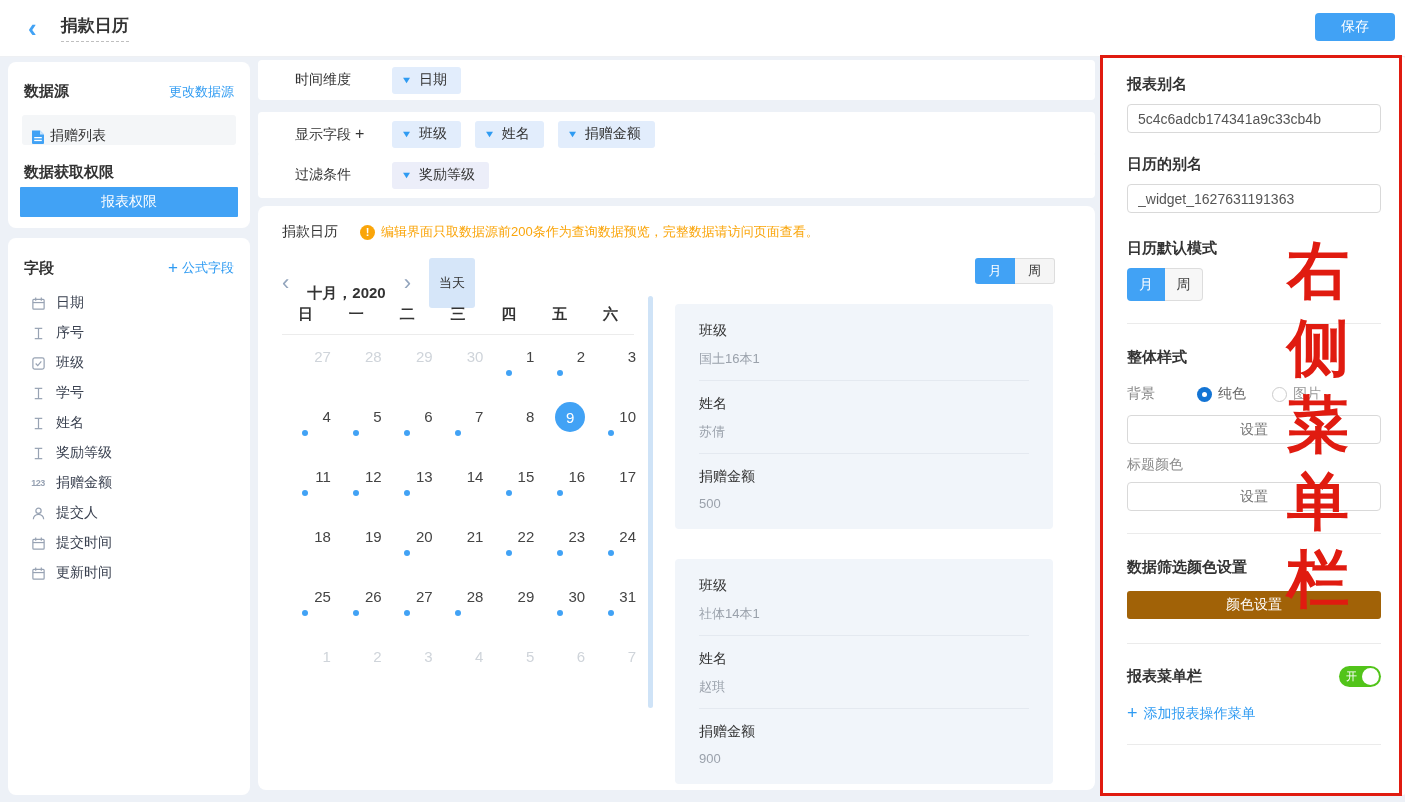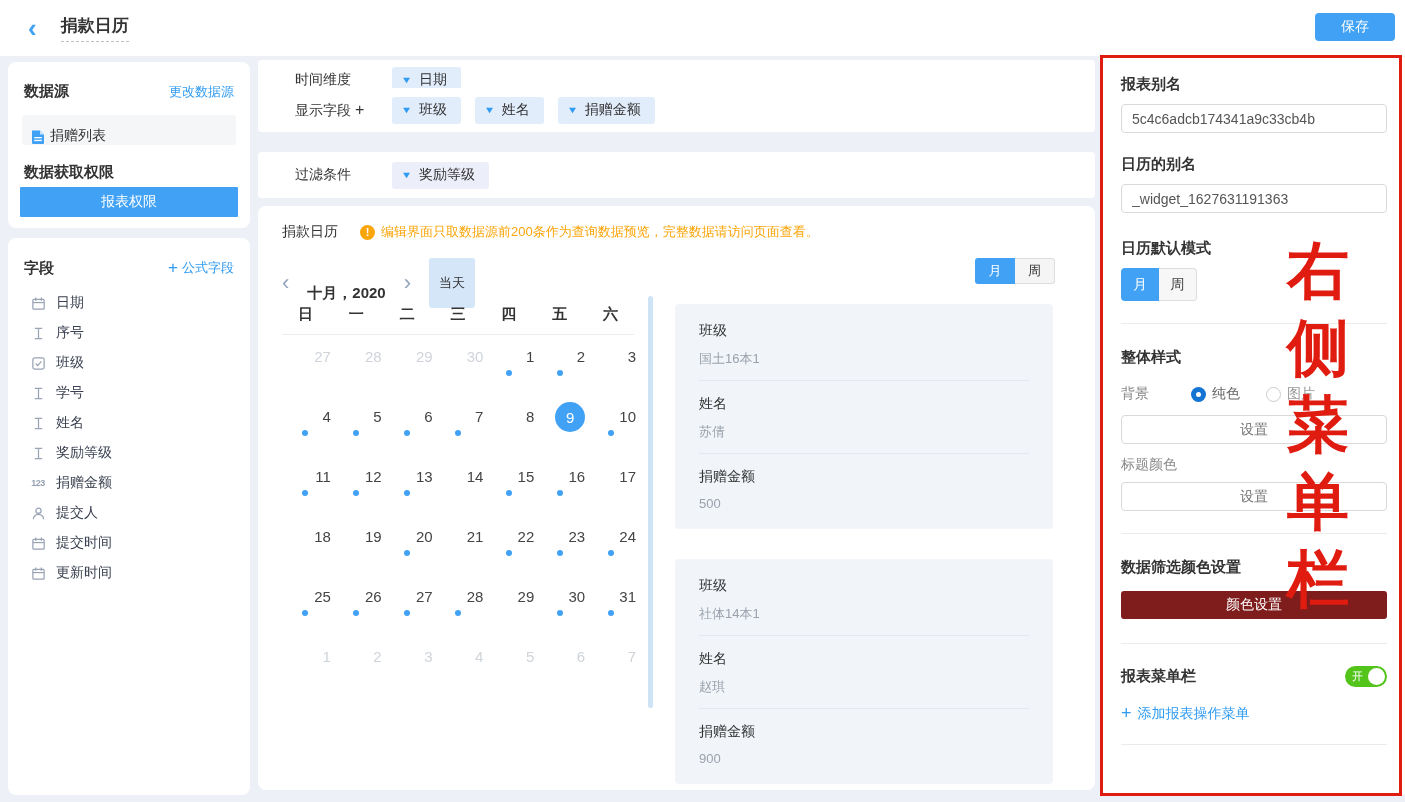--- a/index.html
+++ b/index.html
@@ -25,21 +25,21 @@
   .fields-list { margin-top:10px; }
   .field-item { display:flex; align-items:center; gap:10px; height:30px; padding-left:10px; font-size:14px; color:#3a4150; cursor:pointer; }
   .ficon { width:16px; display:inline-flex; justify-content:center; align-items:center; }
   .num-icon { font-size:9px; color:#97a2b3; letter-spacing:-0.5px; font-weight:bold; }
   .formula-link { display:flex; align-items:center; gap:4px; }
   .formula-plus { font-size:17px; color:#2f9bf2; }
 
   
   .cfg-row { position:absolute; left:258px; width:837px; background:#fff; border-radius:4px; display:flex; align-items:center; padding-left:37px; }
   .cfg-row1 { top:60px; height:40px; }
-  .cfg-row2 { top:88px; height:44px; }
+  .cfg-row2 { top:112px; height:44px; }
   .cfg-row3 { top:152px; height:46px; }
   .cfg-label { font-size:14px; color:#333; width:95px; }
   .plus-inline { font-size:16px; color:#333; margin-right:0; cursor:pointer; }
   .tags { display:flex; gap:14px; margin-left:2px; }
   .tag { display:inline-flex; align-items:center; height:27px; padding:0 14px 0 10px; background:#e2edfc; border-radius:3px; font-size:14px; color:#333; cursor:pointer; gap:8px; }
   .tag .caret { font-size:9px; color:#2f9bf2; transform:scaleX(1.3); }
   .tag.lavender { background:#eceef9; }
 
   
   .cal-card { left:258px; top:206px; width:837px; height:584px; }
@@ -68,40 +68,40 @@
   .dsel { display:inline-flex; width:30px; height:30px; border-radius:50%; background:#41a2f5; color:#fff; align-items:center; justify-content:center; font-size:15px; margin-top:-5px; }
   .events-scrollbar { position:absolute; left:390px; top:90px; width:5px; height:412px; background:#cfe3f7; border-radius:3px; cursor:pointer; }
   .events { position:absolute; left:417px; top:98px; width:378px; }
   .event-card { background:#f1f5fa; border-radius:4px; padding:4px 24px 6px; margin-bottom:30px; }
   .event-field { padding:14px 0 12px; }
   .event-field + .event-field { border-top:1px solid #e4e9f0; }
   .ef-label { font-size:14px; color:#333; margin-bottom:10px; }
   .ef-value { font-size:13px; color:#9aa1ab; }
 
   
-  .rpanel { left:1103px; top:57px; width:302px; height:738px; border-radius:2px; padding:0 18px; }
+  .rpanel { left:1103px; top:57px; width:302px; height:738px; border-radius:2px; padding:0 24px; }
   .rp-label { font-size:15px; font-weight:bold; color:#333; }
   .rp-input { width:100%; height:29px; border:1px solid #d9d9d9; border-radius:4px; font-size:14px; color:#555; padding:0 10px; background:#fff; font-family:"Liberation Sans",sans-serif; }
   .rp-box { width:100%; height:29px; border:1px solid #d9d9d9; border-radius:4px; font-size:14px; color:#777; display:flex; align-items:center; justify-content:center; background:#fff; cursor:pointer; }
   .mt18{margin-top:18px;} .mt10{margin-top:10px;} .mt22{margin-top:22px;} .mt26{margin-top:26px;}
   .mt24{margin-top:24px;} .mt12{margin-top:12px;} .mt8{margin-top:8px;} .mt14{margin-top:14px;} .mt16{margin-top:16px;} .mt20{margin-top:20px;}
   .mode-toggle { display:flex; }
   .mt-btn { width:38px; height:33px; font-size:14px; display:flex; align-items:center; justify-content:center; cursor:pointer; }
   .mt-on { background:#41a2f5; color:#fff; border-radius:4px 0 0 4px; }
   .mt-off { background:#f7f7f7; color:#444; border:1px solid #ddd; border-left:none; border-radius:0 4px 4px 0; }
   .rp-divider { border-top:1px solid #ebebeb; }
   .bg-row { display:flex; align-items:center; font-size:14px; color:#666; }
   .bg-lab { width:70px; color:#888; }
   .radio { display:inline-flex; align-items:center; gap:6px; margin-right:26px; cursor:pointer; }
   .rdot-on { width:15px; height:15px; border-radius:50%; background:#1374d4; position:relative; }
   .rdot-on::after { content:""; position:absolute; left:5px; top:5px; width:5px; height:5px; border-radius:50%; background:#fff; }
   .rdot-off { width:15px; height:15px; border-radius:50%; border:1px solid #ccc; background:#fff; }
   .radio-off-text { color:#999; }
   .gray-label { font-size:14px; color:#888; }
-  .blue-btn { width:100%; height:28px; background:#7f1d1d; color:#fff; font-size:14px; border:none; border-radius:3px; cursor:pointer; }
+  .blue-btn { width:100%; height:28px; background:#a16207; color:#fff; font-size:14px; border:none; border-radius:3px; cursor:pointer; }
   .menubar-row { display:flex; align-items:center; justify-content:space-between; }
   .switch { width:42px; height:21px; border-radius:11px; background:#52c41a; position:relative; cursor:pointer; }
   .switch .sw-text { position:absolute; left:7px; top:3px; font-size:11px; color:#fff; }
   .switch .sw-knob { position:absolute; right:2px; top:2px; width:17px; height:17px; border-radius:50%; background:#fff; }
   .add-menu { display:flex; align-items:center; gap:6px; font-size:14px; color:#2f9bf2; cursor:pointer; }
   .add-menu .plus { font-size:18px; }
 
   
   .anno-rect { position:absolute; left:1100px; top:55px; width:302px; height:741px; border:3px solid #e01b10; pointer-events:none; z-index:60; }
   .anno-text { position:absolute; left:1283px; top:232px; width:70px; z-index:61; pointer-events:none; color:#e01b10; font-family:"DejaVu Serif","Liberation Serif",serif; font-weight:bold; font-size:62px; text-align:center; }

